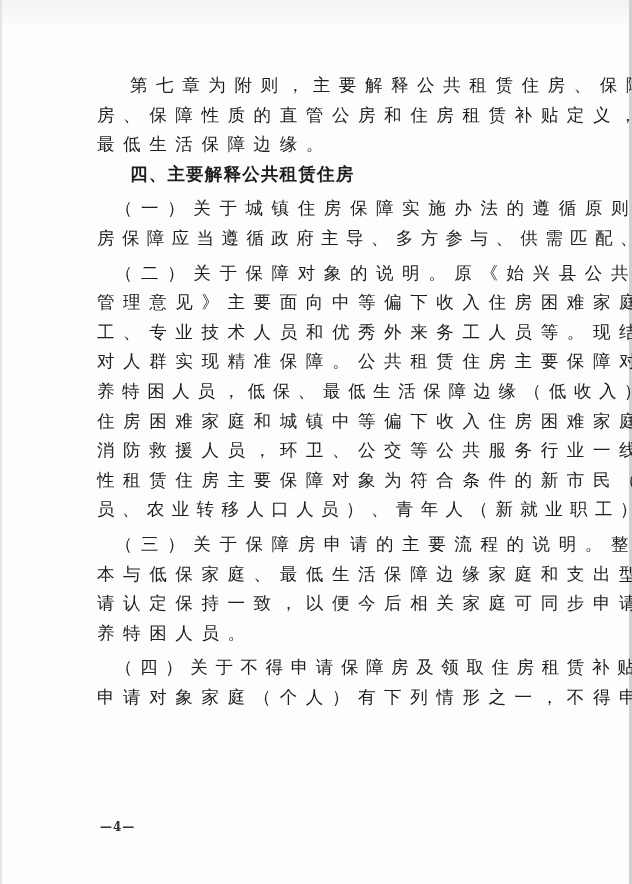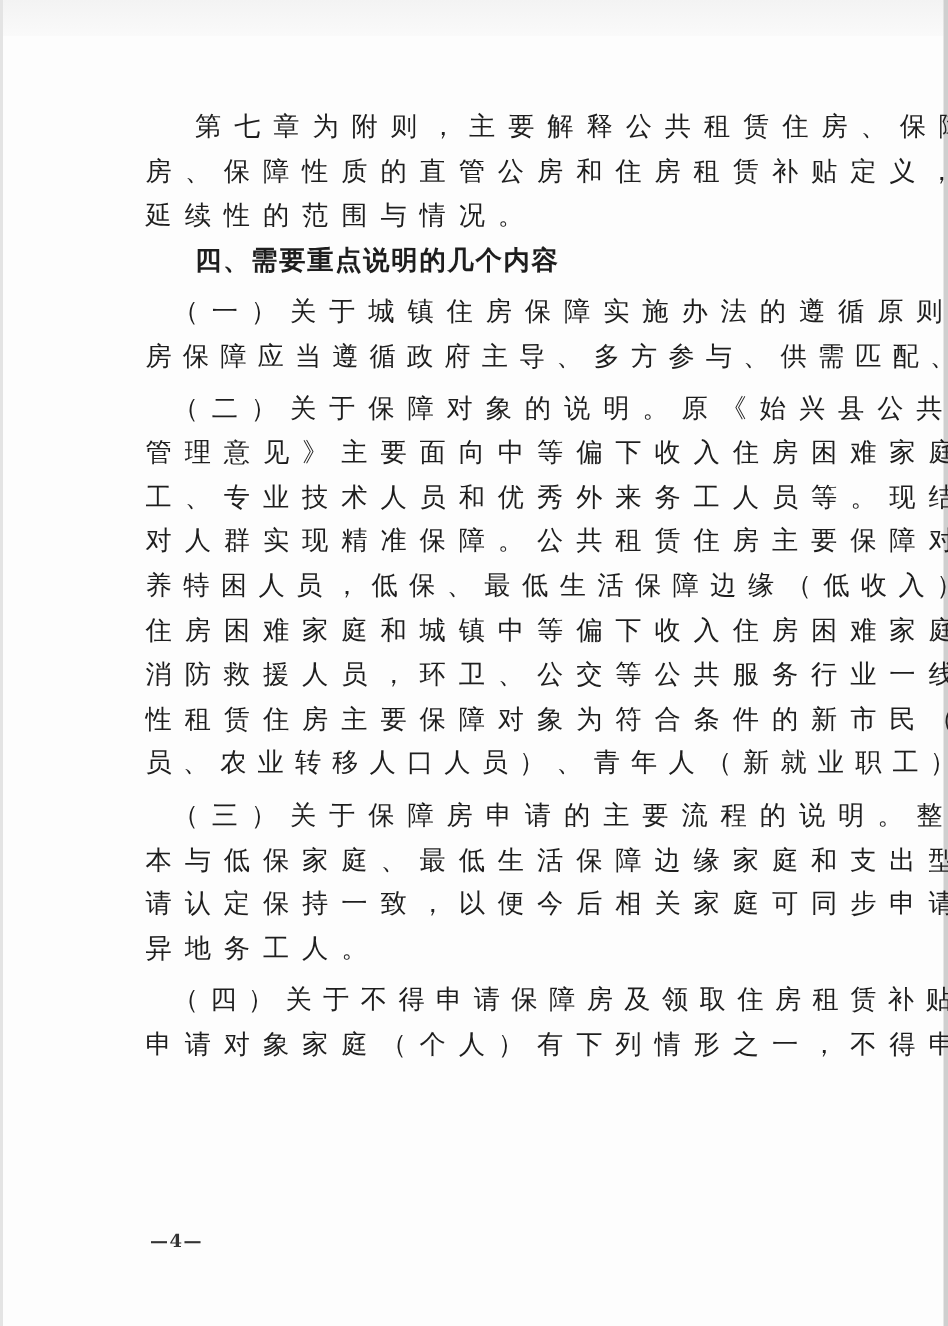--- a/index.html
+++ b/index.html
@@ -39,24 +39,24 @@
 <body>
 
 <div class="topband"></div>
 <div class="leftedge"></div>
 <div class="rightedge"></div>
 
 <div class="page">
   <div>
     <div class="line indent">第七章为附则，主要解释公共租赁住房、保障性租赁住</div>
     <div class="line">房、保障性质的直管公房和住房租赁补贴定义，并明确政策</div>
-    <div class="line">延续性的范围与情况。</div>
+    <div class="line">最低生活保障边缘。</div>
   </div>
   <div>
-    <div class="line indent heading">四、需要重点说明的几个内容</div>
+    <div class="line indent heading">四、主要解释公共租赁住房</div>
   </div>
   <div class="gap"></div>
   <div>
     <div class="line indent" style="padding-left:18px">（一）关于城镇住房保障实施办法的遵循原则。城镇住</div>
     <div class="line" style="letter-spacing:7.4px">房保障应当遵循政府主导、多方参与、供需匹配、适度保障，</div>
   </div>
   <div class="gap"></div>
   <div>
     <div class="line indent" style="padding-left:18px">（二）关于保障对象的说明。原《始兴县公共租赁住房</div>
     <div class="line">管理意见》主要面向中等偏下收入住房困难家庭、新就业职</div>
@@ -66,21 +66,21 @@
     <div class="line">住房困难家庭和城镇中等偏下收入住房困难家庭，住房困难</div>
     <div class="line">消防救援人员，环卫、公交等公共服务行业一线职工。保障</div>
     <div class="line">性租赁住房主要保障对象为符合条件的新市民（异地务工人</div>
     <div class="line" style="letter-spacing:7.4px">员、农业转移人口人员）、青年人（新就业职工）等群体。</div>
   </div>
   <div class="gap"></div>
   <div>
     <div class="line indent" style="padding-left:18px">（三）关于保障房申请的主要流程的说明。整个申请基</div>
     <div class="line">本与低保家庭、最低生活保障边缘家庭和支出型困难家庭申</div>
     <div class="line">请认定保持一致，以便今后相关家庭可同步申请社会救助和</div>
-    <div class="line">异地务工人。</div>
+    <div class="line">养特困人员。</div>
   </div>
   <div class="gap"></div>
   <div>
     <div class="line indent" style="padding-left:18px;letter-spacing:7.6px">（四）关于不得申请保障房及领取住房租赁补贴的说明。</div>
     <div class="line">申请对象家庭（个人）有下列情形之一，不得申请保障房及</div>
   </div>
 </div>
 
 <div class="pagenum">—4—</div>
 

